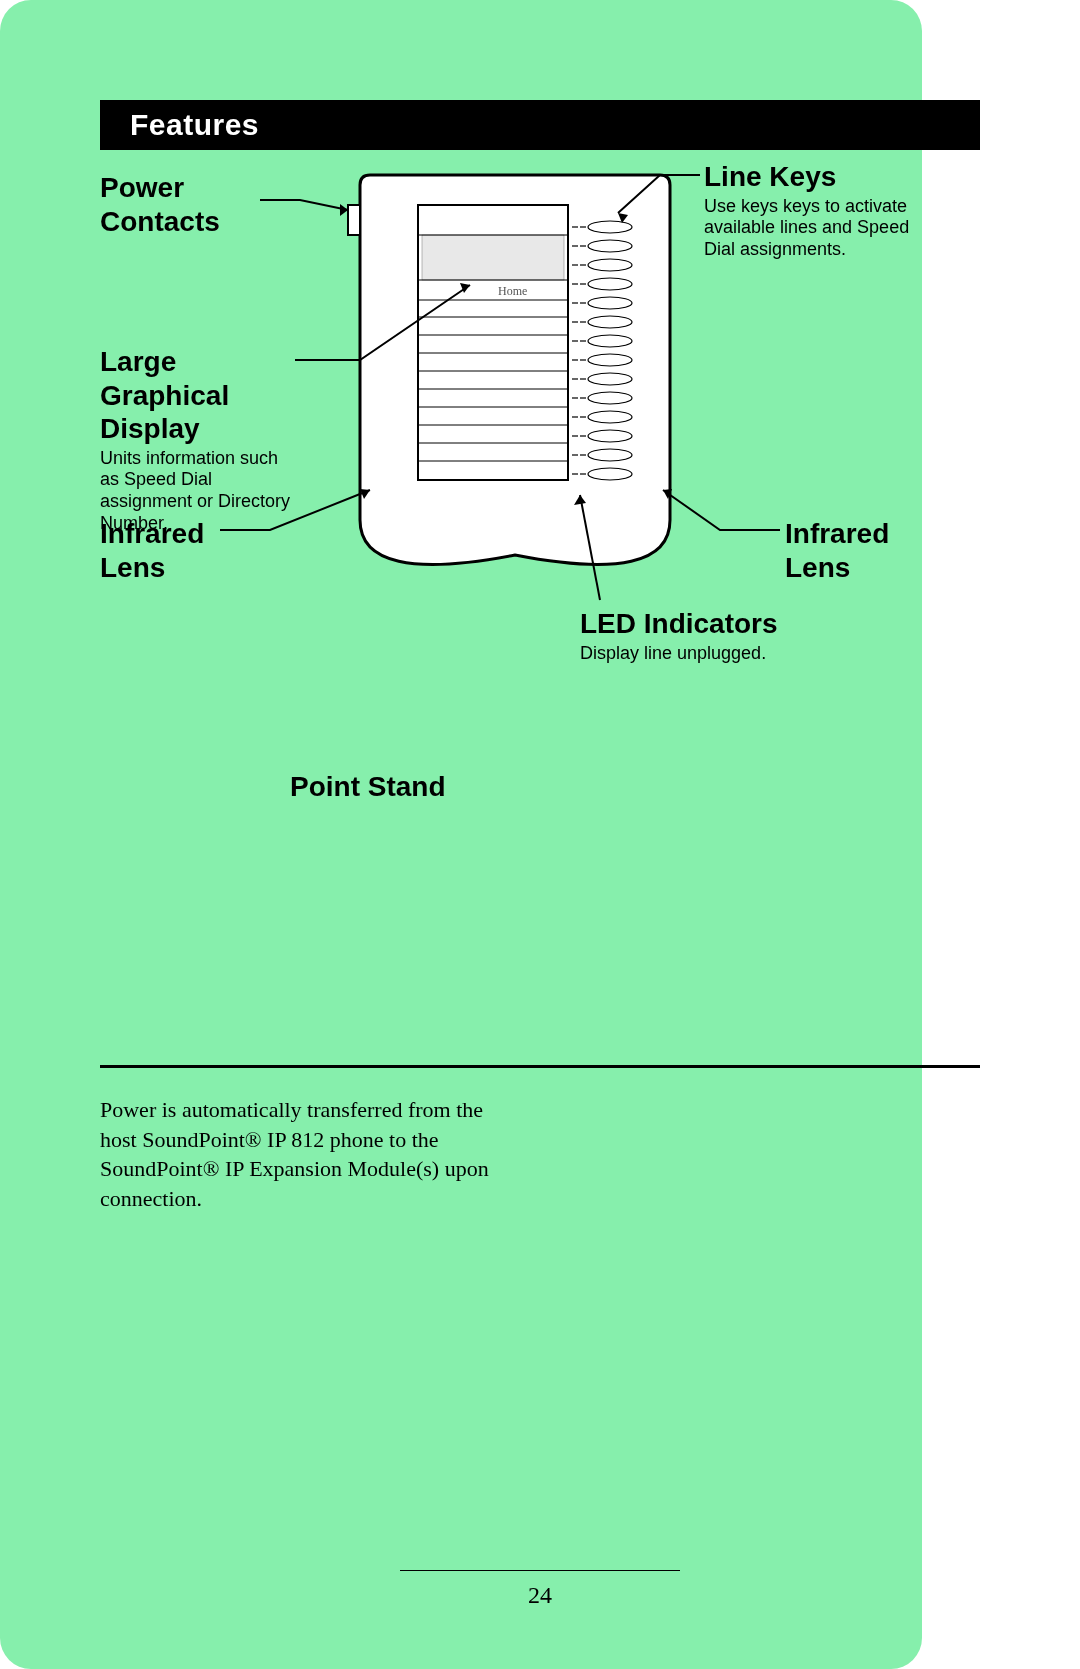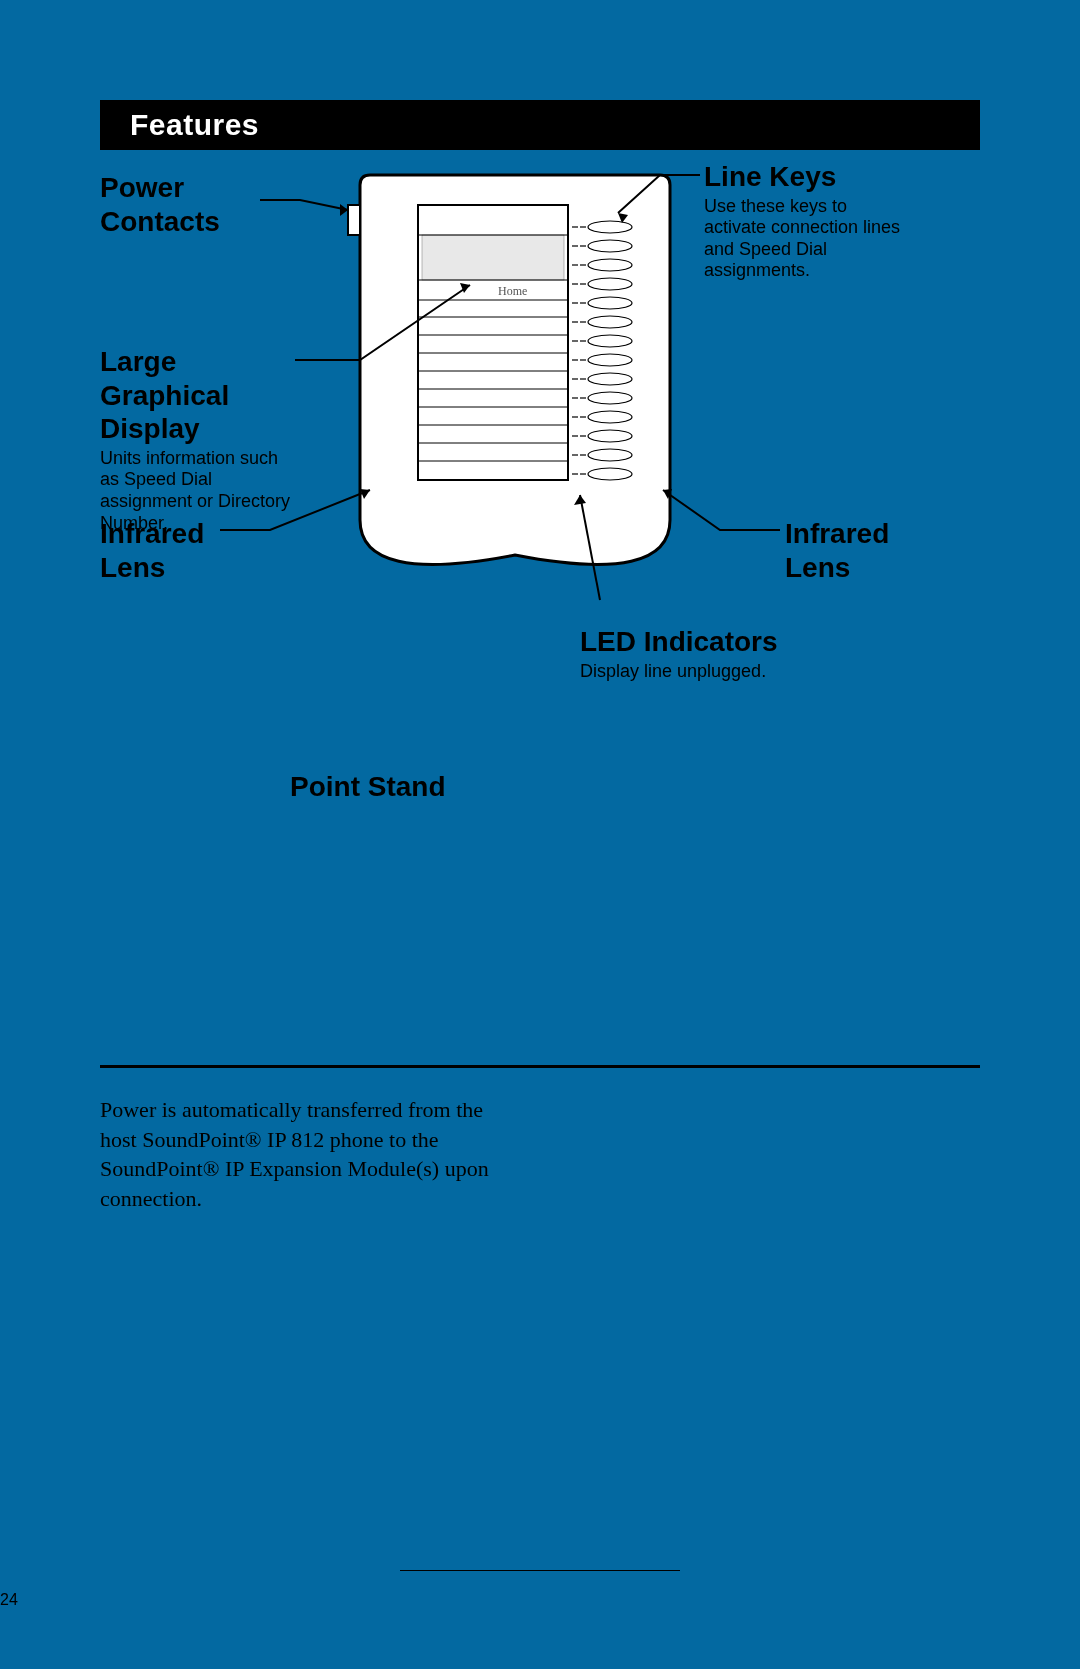--- a/index.html
+++ b/index.html
@@ -5,23 +5,24 @@
   html, body {
     margin: 0;
     padding: 0;
     background: #fff;
     font-family: "Helvetica Neue", Helvetica, Arial, sans-serif;
     color: #000;
     width: 1080px;
   }
   .page {
     position: relative;
-    width: 1080px;
+    width: 922px;
     height: 1669px;
-    background: #0369a1;
+    background: #86efac;
+    border-radius: 31px;
   }
   .header-bar {
     position: absolute;
     left: 100px;
     top: 100px;
     width: 880px;
     height: 50px;
     background: #000;
     color: #fff;
     font-weight: 700;
@@ -67,22 +68,23 @@
     position: absolute;
     font-family: "Times New Roman", Times, serif;
     font-size: 22px;
     line-height: 1.35;
   }
   .page-number {
     position: absolute;
     bottom: 60px;
     left: 0;
     width: 1080px;
-    font-family: Liberation Sans, sans-serif;
-    font-size: 16px;
+    text-align: center;
+    font-family: Liberation Serif, serif;
+    font-size: 24px;
   }
   .footer-rule {
     position: absolute;
     left: 400px;
     width: 280px;
     border-top: 1px solid #000;
   }
 </style>
 </head>
 <body>
@@ -241,28 +243,28 @@
       <div class="title">Large Graphical Display</div>
       <div class="desc">Units information such as Speed Dial assignment or Directory Number.</div>
     </div>
 
     <div class="callout" style="left:0px; top:362px; width:150px">
       <div class="title">Infrared Lens</div>
     </div>
 
     <div class="callout" style="left:604px; top:5px; width:210px">
       <div class="title">Line Keys</div>
-      <div class="desc">Use these keys to activate connection lines and Speed Dial assignments.</div>
+      <div class="desc">Use keys keys to activate available lines and Speed Dial assignments.</div>
     </div>
 
     <div class="callout" style="left:685px; top:362px; width:150px">
       <div class="title">Infrared Lens</div>
     </div>
 
-    <div class="callout" style="left:480px; top:470px; width:200px">
+    <div class="callout" style="left:480px; top:452px; width:200px">
       <div class="title">LED Indicators</div>
       <div class="desc">Display line unplugged.</div>
     </div>
 
   </div>
 
   <div class="callout" style="left:290px; top:770px; width:200px">
     <div class="title">Point Stand</div>
   </div>
 

